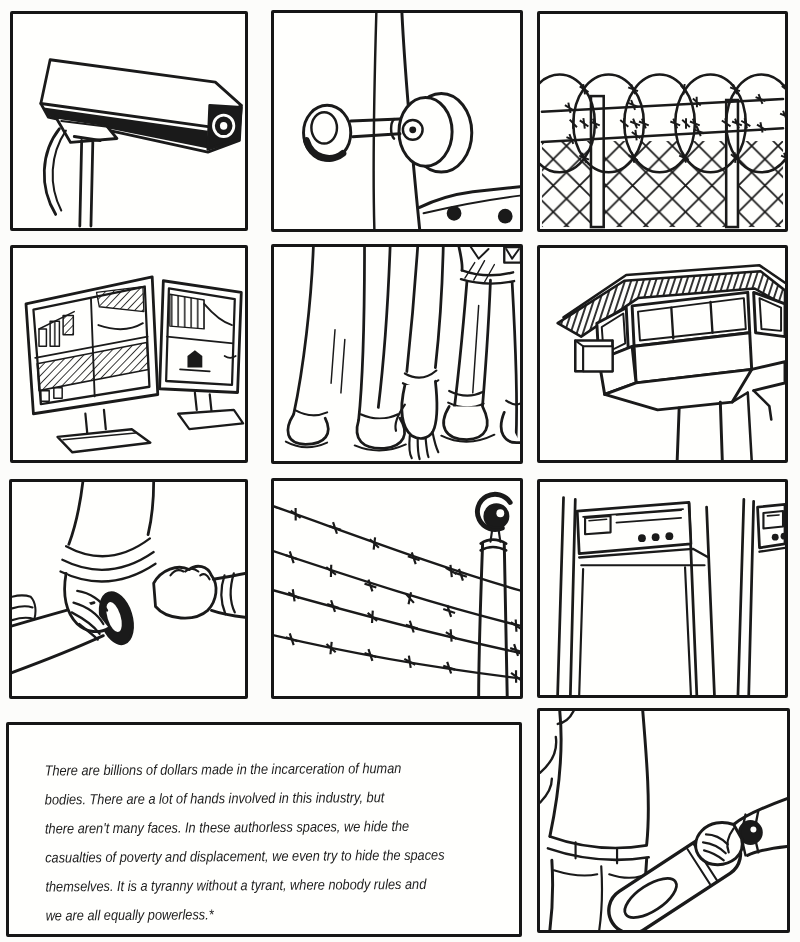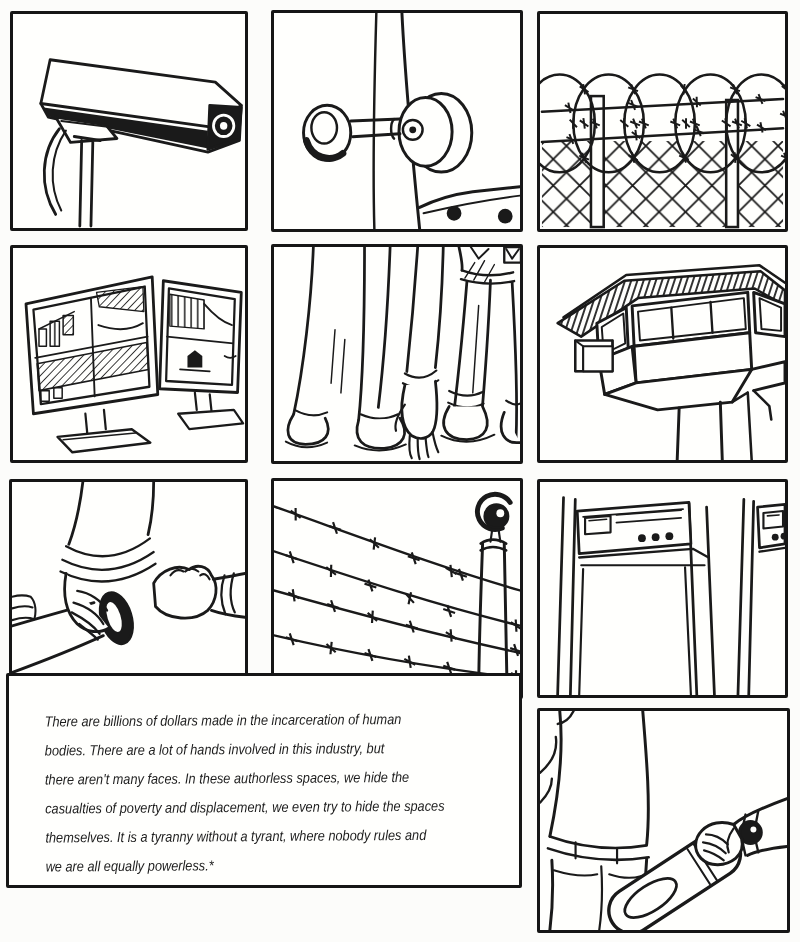--- a/index.html
+++ b/index.html
@@ -11,21 +11,21 @@
   
   .p1{left:10px;top:11px;width:238px;height:220px;}
   .p2{left:271px;top:10px;width:252px;height:222px;}
   .p3{left:537px;top:11px;width:251px;height:221px;}
   .p4{left:10px;top:245px;width:238px;height:218px;}
   .p5{left:271px;top:244px;width:252px;height:220px;}
   .p6{left:537px;top:245px;width:251px;height:218px;}
   .p7{left:9px;top:479px;width:239px;height:220px;}
   .p8{left:271px;top:478px;width:252px;height:221px;}
   .p9{left:537px;top:479px;width:251px;height:219px;}
-  .p10{left:6px;top:673px;width:516px;height:215px;}
+  .p10{left:6px;top:722px;width:516px;height:215px;}
   .p11{left:537px;top:708px;width:253px;height:225px;}
   .caption{padding:30px 16px 0 36px;transform:rotate(-0.4deg);}
   .cap-line{font-style:italic;font-size:14.5px;line-height:29px;white-space:nowrap;
             color:#1d1d1d;letter-spacing:0px;transform:scaleX(0.88);transform-origin:0 50%;}
 </style>
 </head>
 <body>
 
 <div class="page">
 

